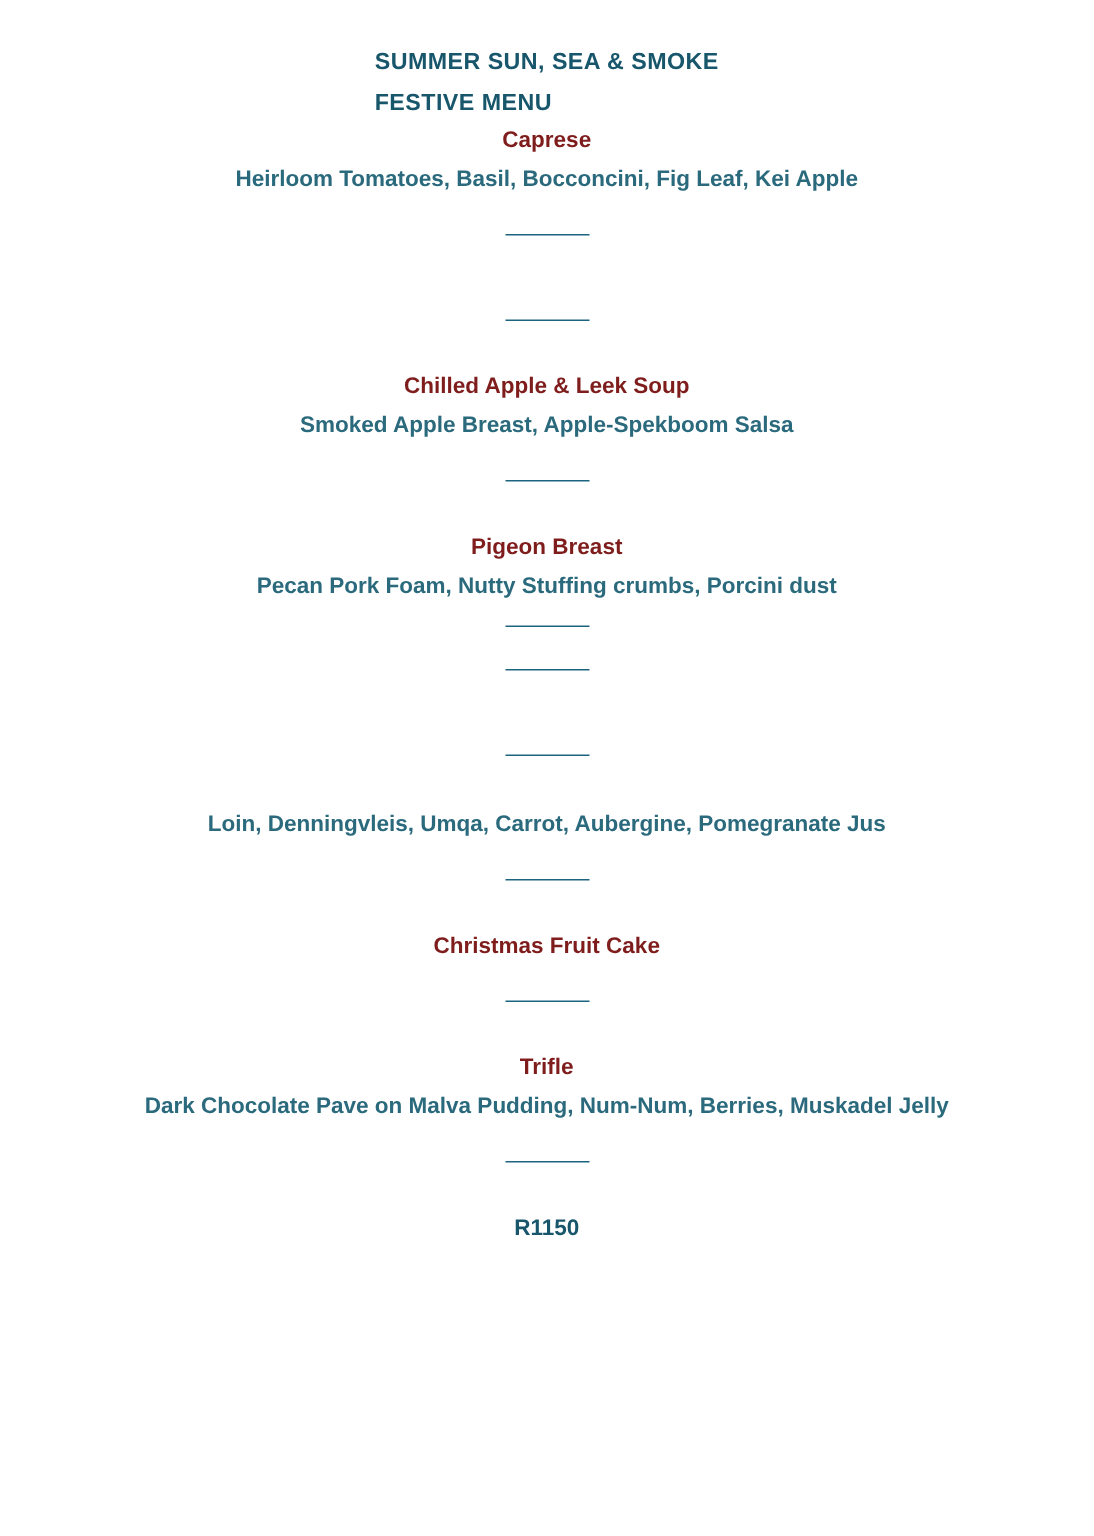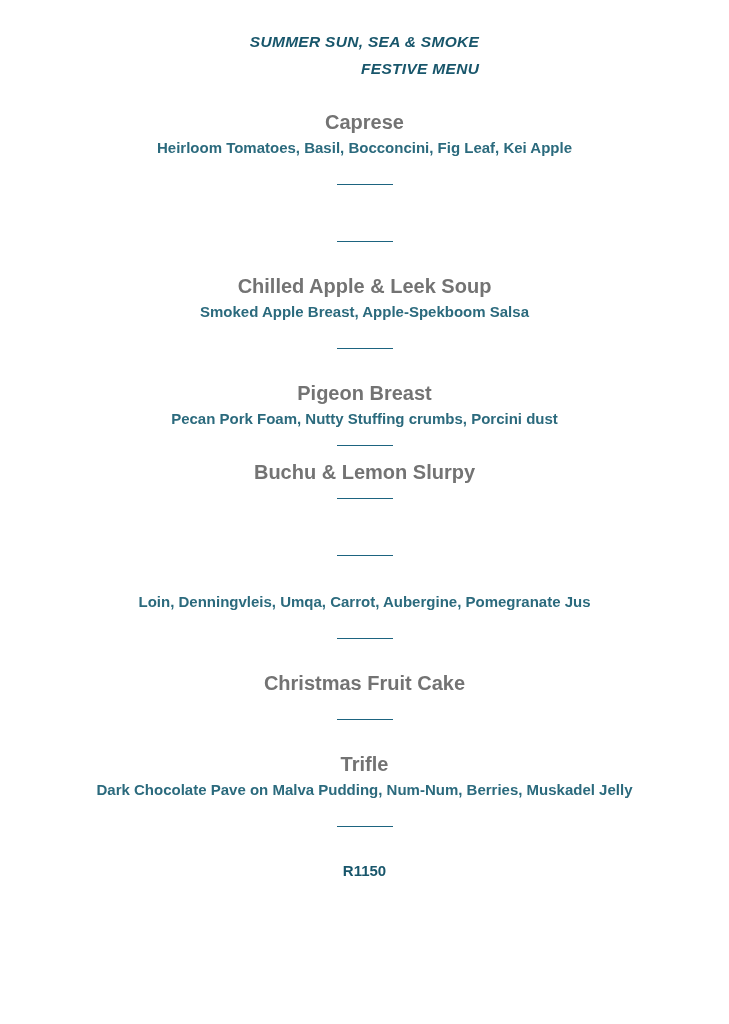--- a/index.html
+++ b/index.html
@@ -19,23 +19,21 @@
     width: 729px;
     height: 1024px;
     box-sizing: border-box;
     padding: 28px 24px 10px 24px;
     display: flex;
     flex-direction: column;
     align-items: center;
   }
 
   .menu-header {
-    text-align: right;
-    margin-bottom: 28px;
-    font-style: italic;
+    text-align: left;
   }
 
   .header-line {
     font-size: 15.5px;
     font-weight: bold;
     letter-spacing: 0.3px;
     line-height: 27px;
     color: #18566b;
   }
 
@@ -45,24 +43,24 @@
     flex-direction: column;
     align-items: center;
   }
 
   .course {
     width: 100%;
     text-align: center;
   }
 
   .course-title {
-    font-size: 20px;
+    font-size: 15px;
     font-weight: bold;
     line-height: 24px;
-    color: #737373;
+    color: #7f1d1d;
     margin: 0;
   }
 
   .course-desc {
     font-size: 15px;
     font-weight: bold;
     line-height: 24px;
     color: #2b6a7d;
     margin: 2px 0 0 0;
     white-space: nowrap;
@@ -123,23 +121,20 @@
     <div class="gap-after-rule-wide"></div>
 
     <div class="course">
       <div class="course-title">Pigeon Breast</div>
       <div class="course-desc">Pecan Pork Foam, Nutty Stuffing crumbs, Porcini dust</div>
     </div>
     <div class="gap-before-rule-tight"></div>
     <div class="divider"></div>
     <div class="gap-after-rule-tight"></div>
 
-    <div class="course">
-      <div class="course-title">Buchu &amp; Lemon Slurpy</div>
-    </div>
     <div class="gap-before-rule-tight"></div>
     <div class="divider"></div>
     <div class="gap-after-rule-wide"></div>
 
     <div class="gap-before-rule"></div>
     <div class="divider"></div>
     <div class="gap-after-rule-wide"></div>
 
     <div class="course">
       <div class="course-desc">Loin, Denningvleis, Umqa, Carrot, Aubergine, Pomegranate Jus</div>

